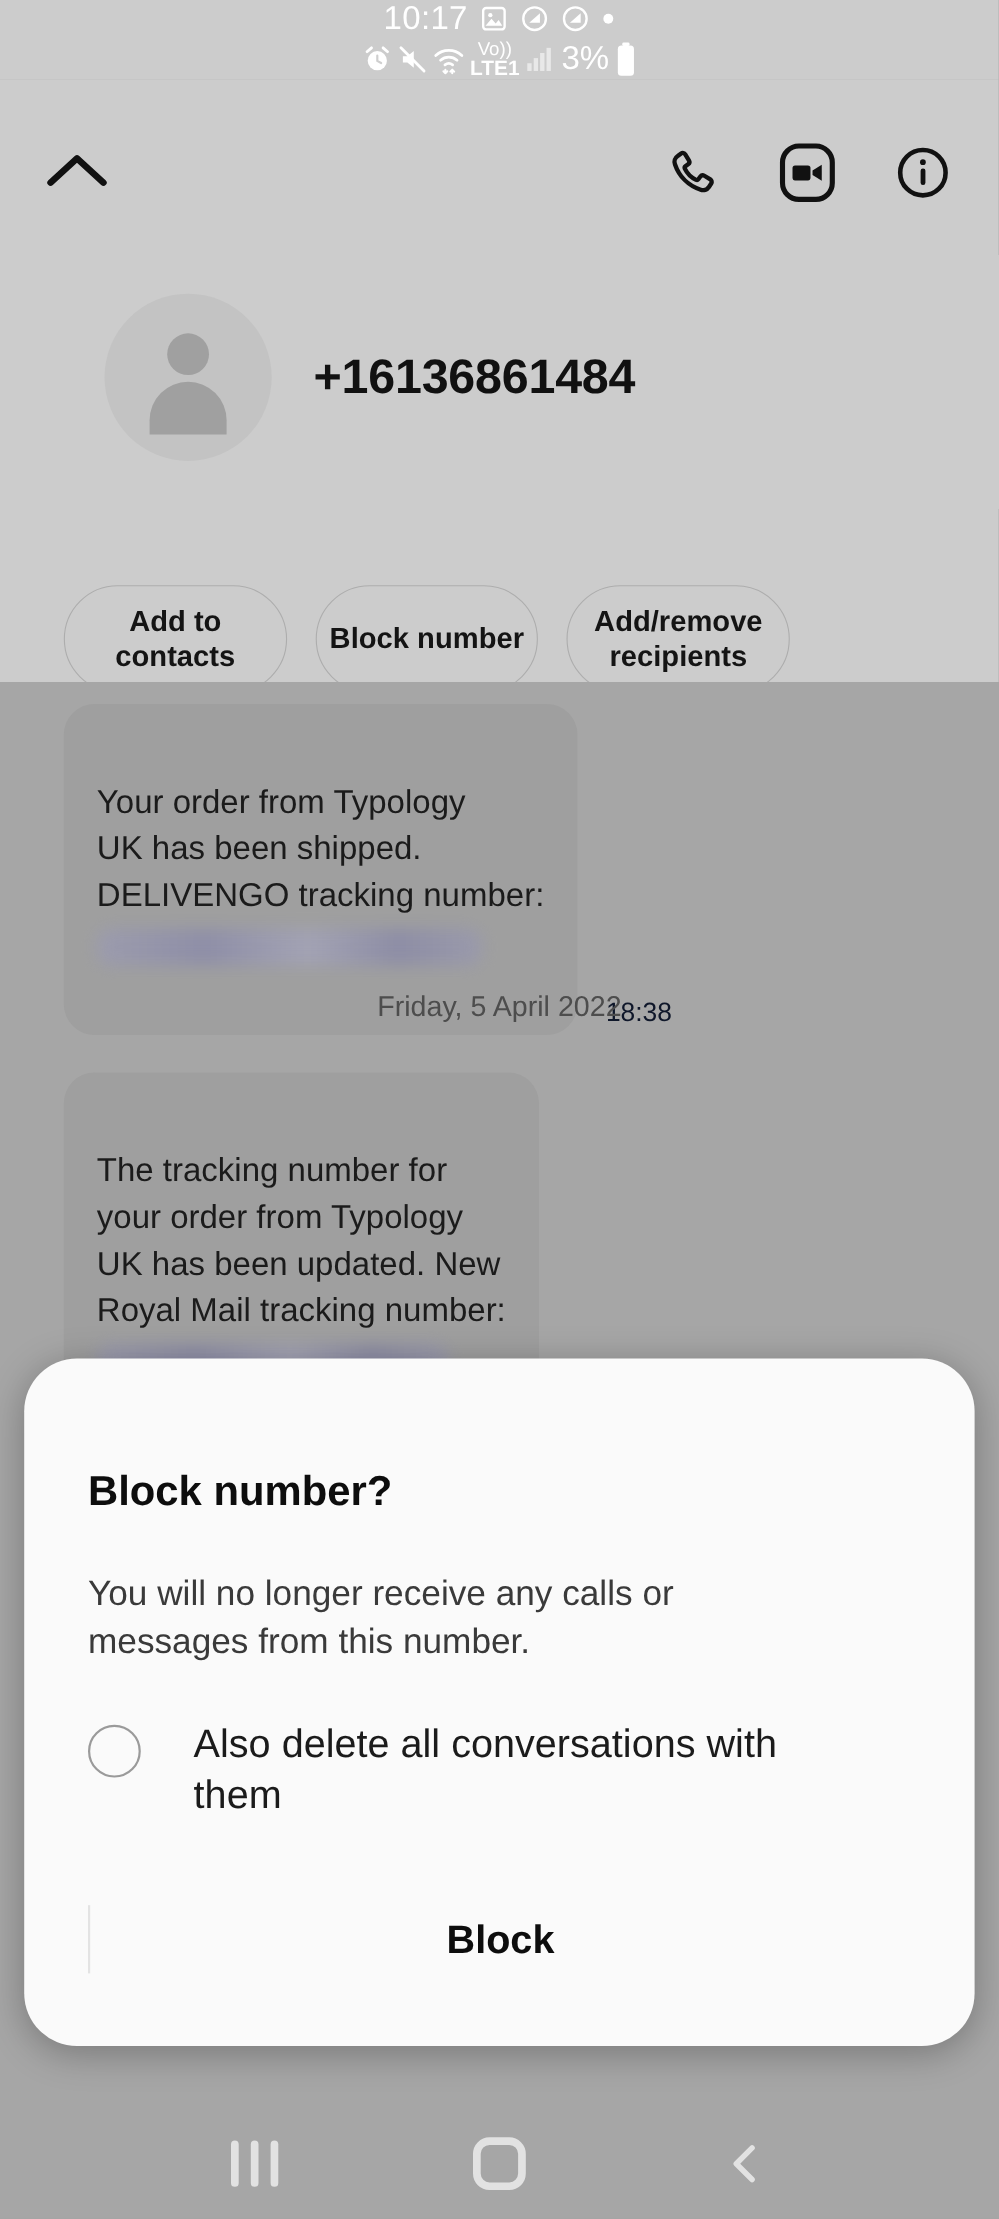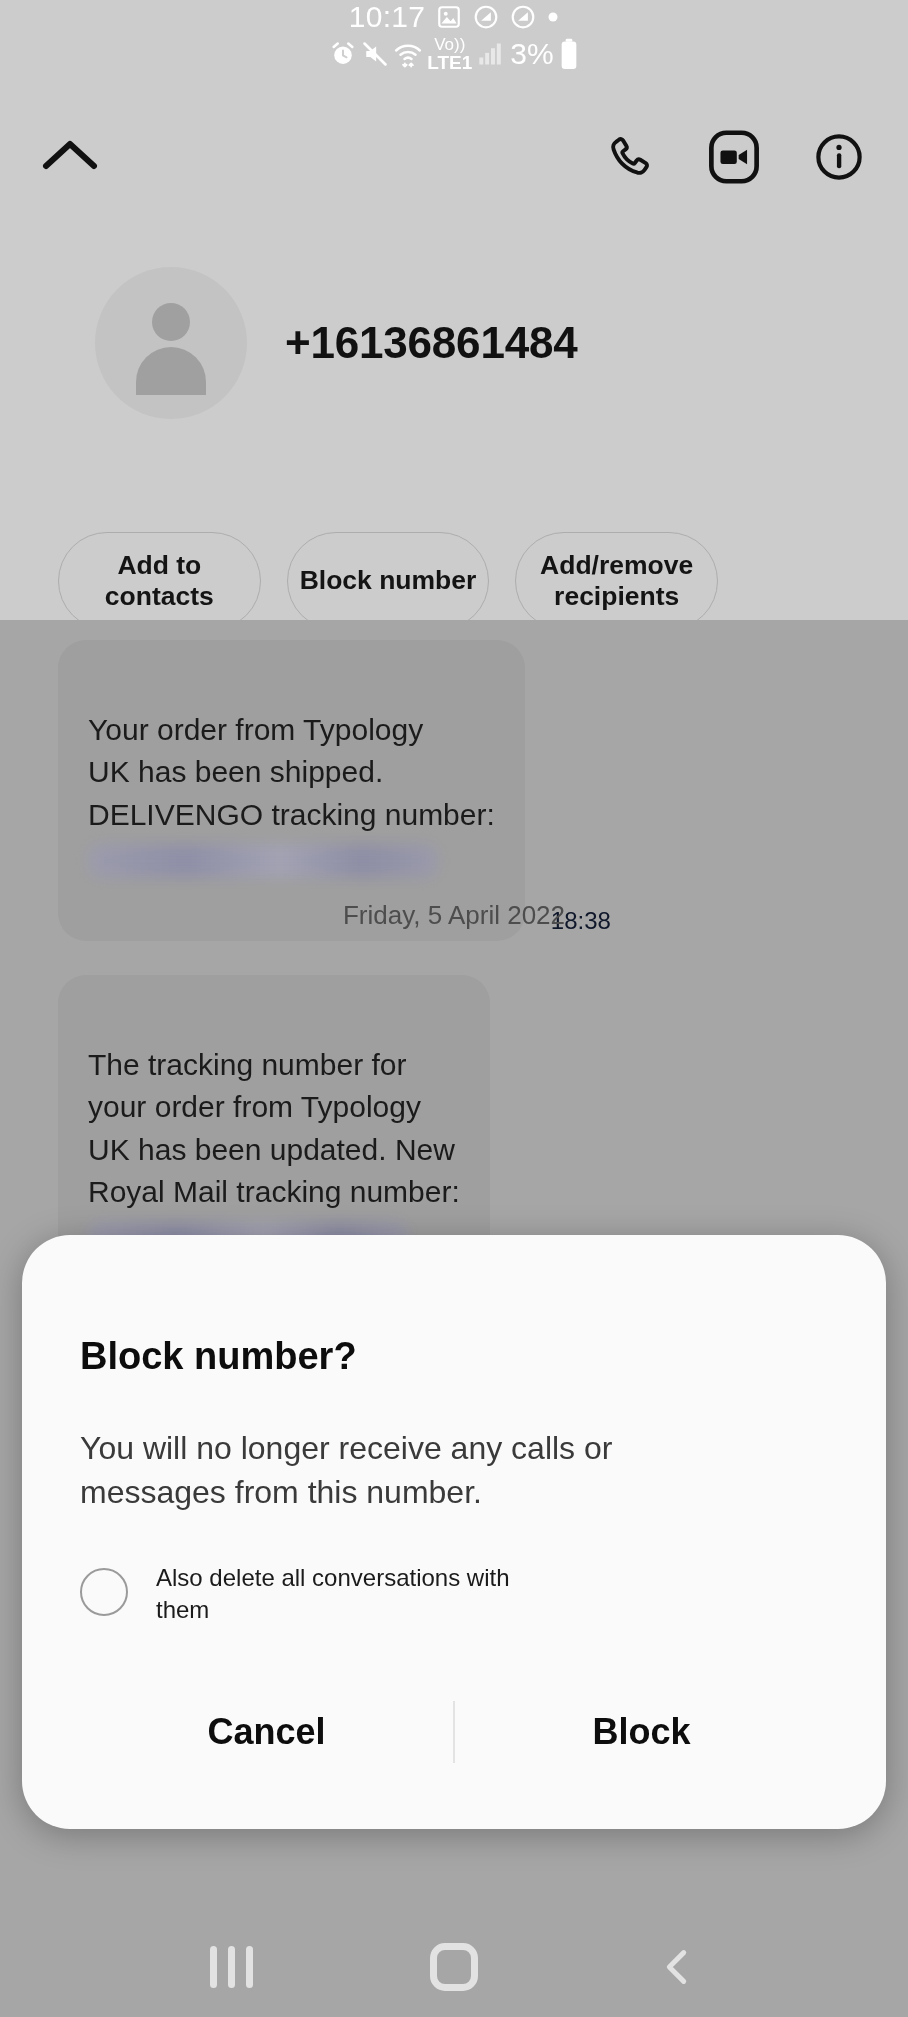--- a/index.html
+++ b/index.html
@@ -135,21 +135,21 @@
     white-space:pre-line;
   }
   #dlg-check-row {
     margin-top:48px; display:flex; align-items:flex-start; gap:28px;
   }
   #dlg-checkbox {
     flex:0 0 auto; width:48px; height:48px; border-radius:50%;
     border:2.4px solid #9a9a9a; background:transparent; margin-top:6px;
   }
   #dlg-check-label {
-    font-size:24px; line-height:1.3; color:#1b1b1b; white-space:pre-line;
+    font-size:36px; line-height:1.3; color:#1b1b1b; white-space:pre-line;margin-left:20px;
   }
   #dlg-actions {
     margin-top:52px; display:flex; align-items:center;
     border-top:0; height:110px;
   }
   .dlg-btn {
     flex:1; text-align:center; font-size:36px; font-weight:700; color:#0d0d0d;
     line-height:110px; cursor:pointer; background:transparent; border:none;
     font-family:"Liberation Sans", sans-serif;
   }
@@ -352,20 +352,19 @@
       <div id="dlg-body">You will no longer receive any calls or
 messages from this number.</div>
 
       <div id="dlg-check-row">
         <span id="dlg-checkbox"></span>
         <span id="dlg-check-label">Also delete all conversations with
 them</span>
       </div>
 
       <div id="dlg-actions">
-        <button class="dlg-btn">Cancel</button>
         <span id="dlg-divider"></span>
         <button class="dlg-btn">Block</button>
       </div>
     </div>
   </div>
 
 </div>
 
 </body></html>

